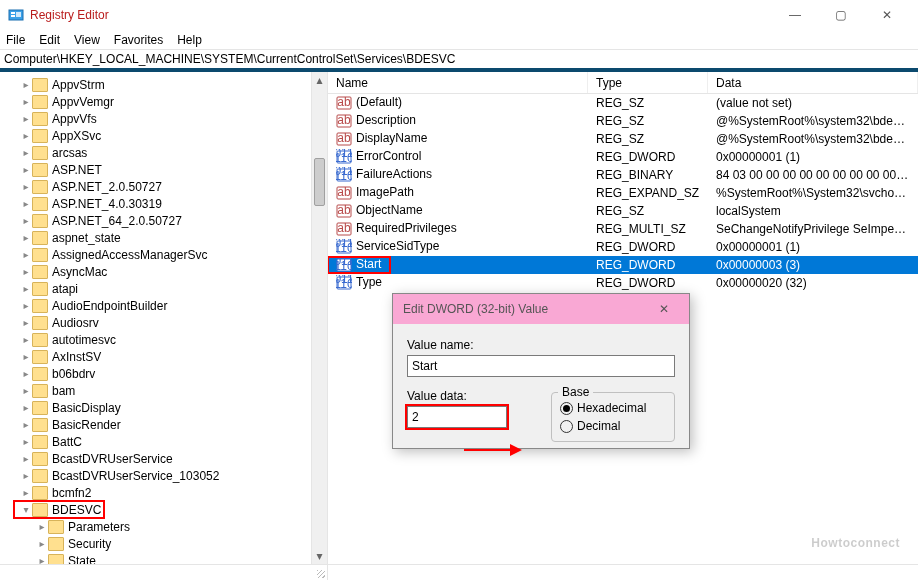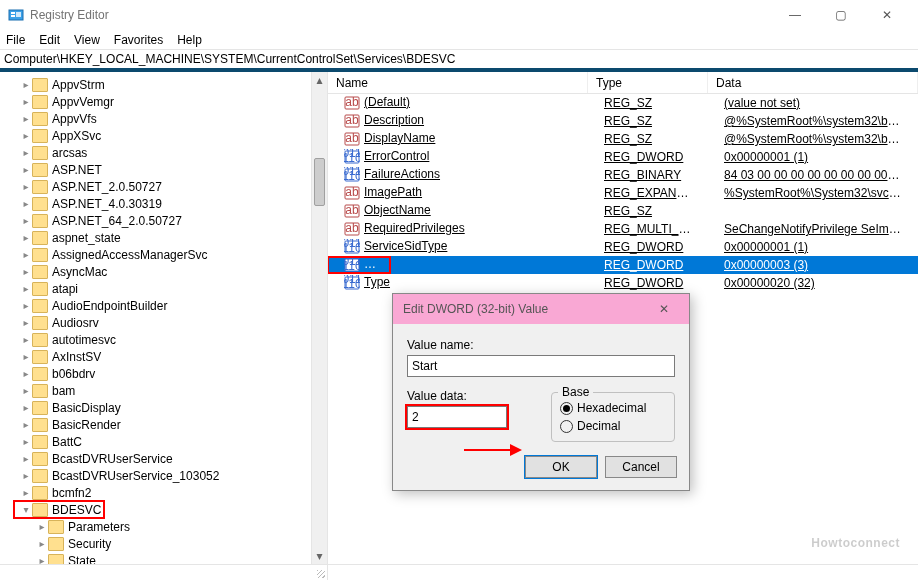--- a/index.html
+++ b/index.html
@@ -1,20 +1,20 @@
 <!DOCTYPE html>
 <html><head>
 <meta charset="utf-8">
 <style>
 * { box-sizing: border-box; margin: 0; padding: 0; font-family: "Segoe UI", Tahoma, sans-serif; font-size: 12px; }
 body { width: 918px; height: 580px; background: #fff; overflow: hidden; position: relative; }
 
 .titlebar { height: 30px; display: flex; align-items: center; padding: 0 8px; background: #fff; }
 .titlebar .appicon { width: 16px; height: 16px; margin-right: 6px; display:flex; align-items:center; justify-content:center; }
-.titlebar .title { flex: none; color: #737373; text-align: right; }
+.titlebar .title { flex: none; color: #b91c1c; text-align: right; }
 .titlebar .spacer { flex:1; }
 .win-btns { display:flex; }
 .win-btn { width:46px; height:30px; display:flex; align-items:center; justify-content:center; color:#555; }
 
 .menubar { height: 20px; display:flex; align-items:center; padding: 0 6px; gap:14px; border-bottom:1px solid #e5e5e5; }
 .menubar span { color:#000; }
 
 .addressbar { height: 22px; border-bottom:4px solid #0c4a6e; display:flex; align-items:center; padding:0 4px; }
 .addressbar input { border:none; width:100%; font-size:12px; outline:none; }
 
@@ -33,21 +33,21 @@
 .tree-row.bdesvc .tree-label, .tree-row.bdesvc .folder { position:relative; }
 
 .list-pane { flex:1; display:flex; flex-direction:column; overflow:hidden; }
 .list-header { display:flex; border-bottom:1px solid #e5e5e5; height:22px; align-items:center; }
 .list-header .col { padding:0 8px; color:#000; border-right:1px solid #eee; height:100%; display:flex; align-items:center; }
 .col-name { width:260px; }
 .col-type { width:120px; }
 .col-data { flex:1; }
 .list-body { flex:1; overflow:hidden; }
 .list-row { display:flex; height:18px; align-items:center; }
-.list-row .cell { padding:0 16px; white-space:nowrap; overflow:hidden; text-overflow:ellipsis;text-decoration:underline; }
+.list-row .cell { padding:0 8px; white-space:nowrap; overflow:hidden; text-overflow:ellipsis; }
 .cell .v-icon { width:16px; height:16px; margin-right:4px; display:inline-flex; align-items:center; justify-content:center; vertical-align:middle; }
 .list-row.selected { background:#0078d7; color:#fff; }
 .list-row.selected .cell { color:#fff; }
 
 .reg-icon-sz svg, .reg-icon-bin svg { width:16px; height:16px; }
 
 .statusbar { height:16px; border-top:1px solid #e5e5e5; display:flex; }
 .status-sizer { width:328px; border-right:1px solid #e5e5e5; position:relative; }
 .status-sizer::after { content:""; position:absolute; right:2px; bottom:2px; width:8px; height:8px; background:repeating-linear-gradient(135deg,#bbb,#bbb 1px,transparent 1px,transparent 3px); }
 
@@ -377,20 +377,21 @@
           <div class="cell col-data" style="flex:1">%SystemRoot%\System32\svchost.exe -k ne</div>
         </div>
         <div class="list-row">
           <div class="cell col-name" style="width:260px"><span class="v-icon reg-icon-sz">
               <svg viewBox="0 0 16 16">
                 <rect x="1" y="2" width="14" height="12" rx="1" fill="#fff" stroke="#b84b4b"></rect>
                 <text x="8" y="11" text-anchor="middle" font-size="8" fill="#b84b4b" font-family="Segoe UI">ab</text>
               </svg>
             </span><span>ObjectName</span></div>
           <div class="cell col-type" style="width:120px">REG_SZ</div>
+          <div class="cell col-data" style="flex:1">localSystem</div>
         </div>
         <div class="list-row">
           <div class="cell col-name" style="width:260px"><span class="v-icon reg-icon-sz">
               <svg viewBox="0 0 16 16">
                 <rect x="1" y="2" width="14" height="12" rx="1" fill="#fff" stroke="#b84b4b"></rect>
                 <text x="8" y="11" text-anchor="middle" font-size="8" fill="#b84b4b" font-family="Segoe UI">ab</text>
               </svg>
             </span><span>RequiredPrivileges</span></div>
           <div class="cell col-type" style="width:120px">REG_MULTI_SZ</div>
           <div class="cell col-data" style="flex:1">SeChangeNotifyPrivilege SeImpersonatePriv</div>
@@ -460,22 +461,18 @@
             <span>Hexadecimal</span>
           </div>
           <div class="radio-row">
             <span class="radio"></span>
             <span>Decimal</span>
           </div>
         </div>
       </div>
     </div>
   </div>
-  <div class="dlg-buttons">
-    <div class="dlg-btn default">OK</div>
-    <div class="dlg-btn">Cancel</div>
-  </div>
 </div>
 
 <svg class="arrow-right" viewBox="0 0 60 16">
   <line x1="2" y1="8" x2="48" y2="8"></line>
   <polygon points="48,2 60,8 48,14"></polygon>
 </svg>
 
 </body></html>

